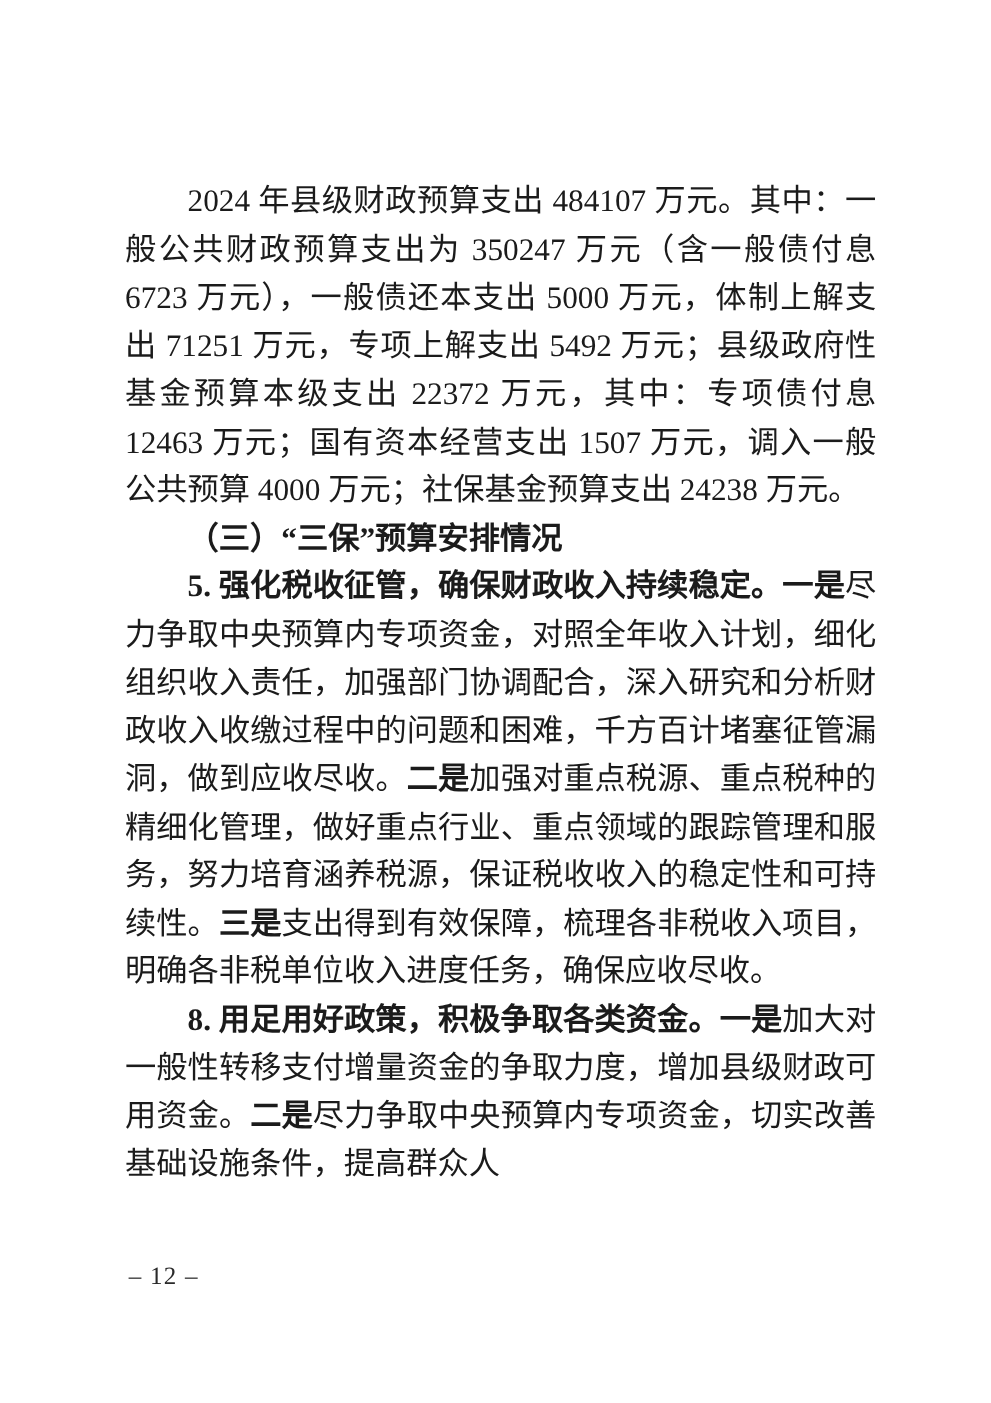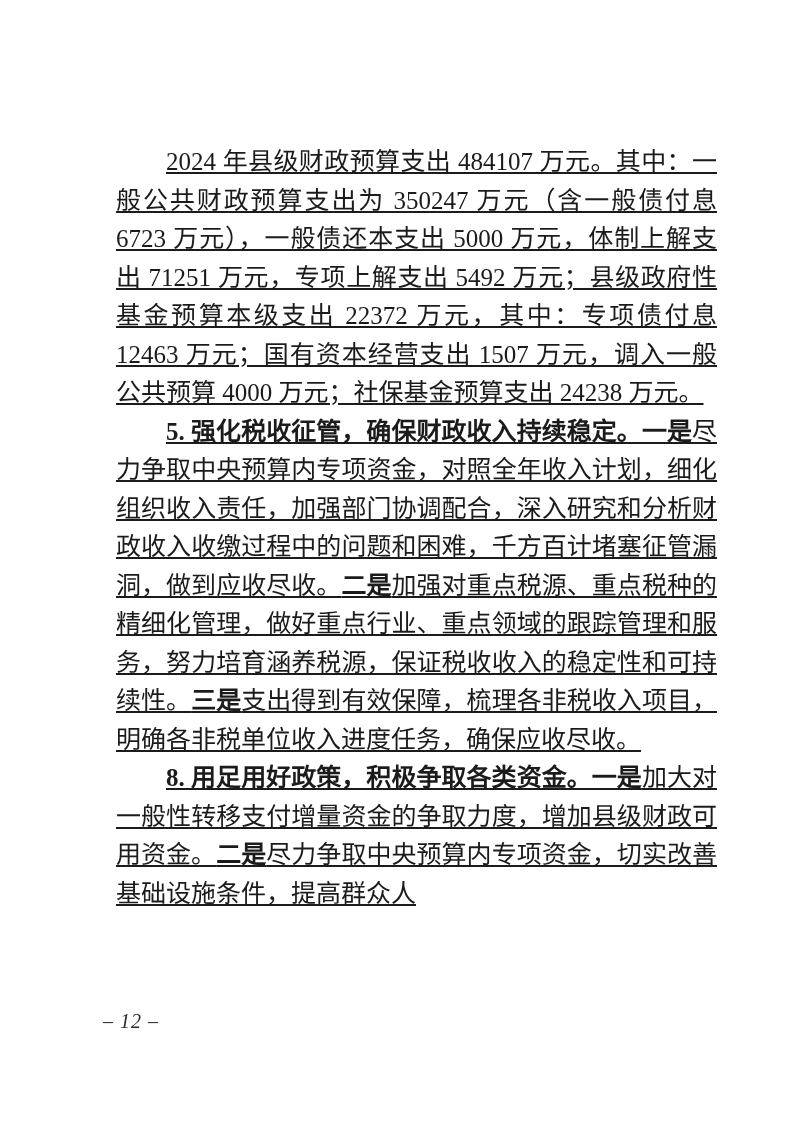--- a/index.html
+++ b/index.html
@@ -11,27 +11,26 @@
     position: relative;
     width: 793px;
     height: 1122px;
     background: #ffffff;
     overflow: hidden;
     font-family: "Liberation Serif", "DejaVu Serif", serif;
     color: #1b1b1b;
   }
   .body-text {
     position: absolute;
-    left: 116px;
+    left: 100px;
     top: 143px;
     width: 601px;
     font-size: 25px;
     line-height: 38.5px;
     text-align: justify;
-    text-decoration: underline;
   }
   .body-text p,
   .body-text h3 {
     margin: 0;
     padding: 0;
     text-indent: 2em;
     font-size: 25px;
     font-weight: normal;
   }
   .body-text h3 {
@@ -42,32 +41,32 @@
     font-weight: bold;
   }
   .page-footer {
     position: absolute;
     left: 103px;
     top: 1008px;
     font-size: 20px;
     line-height: 26px;
     color: #2a2a2a;
     letter-spacing: 1px;
-    font-style: italic;
   }
 </style>
 </head>
 <body>
 
 <div class="page">
 
   <main class="body-text">
 
     <p>2024 年县级财政预算支出 484107 万元。其中：一般公共财政预算支出为 350247 万元（含一般债付息 6723 万元），一般债还本支出 5000 万元，体制上解支出 71251 万元，专项上解支出 5492 万元；县级政府性基金预算本级支出 22372 万元，其中：专项债付息 12463 万元；国有资本经营支出 1507 万元，调入一般公共预算 4000 万元；社保基金预算支出 24238 万元。</p>
 
+    <h3>（三）“三保”预算安排情况</h3>
 
 
 
     <p><span class="bold-lead">5. 强化税收征管，确保财政收入持续稳定。一是</span><span>尽力争取中央预算内专项资金，对照全年收入计划，细化组织收入责任，加强部门协调配合，深入研究和分析财政收入收缴过程中的问题和困难，千方百计堵塞征管漏洞，做到应收尽收。</span><span class="bold-lead">二是</span><span>加强对重点税源、重点税种的精细化管理，做好重点行业、重点领域的跟踪管理和服务，努力培育涵养税源，保证税收收入的稳定性和可持续性。</span><span class="bold-lead">三是</span><span>支出得到有效保障，梳理各非税收入项目，明确各非税单位收入进度任务，确保应收尽收。</span></p>
 
     <p><span class="bold-lead">8. 用足用好政策，积极争取各类资金。一是</span><span>加大对一般性转移支付增量资金的争取力度，增加县级财政可用资金。</span><span class="bold-lead">二是</span><span>尽力争取中央预算内专项资金，切实改善基础设施条件，提高群众人</span></p>
 
   </main>
 
   <footer class="page-footer">

